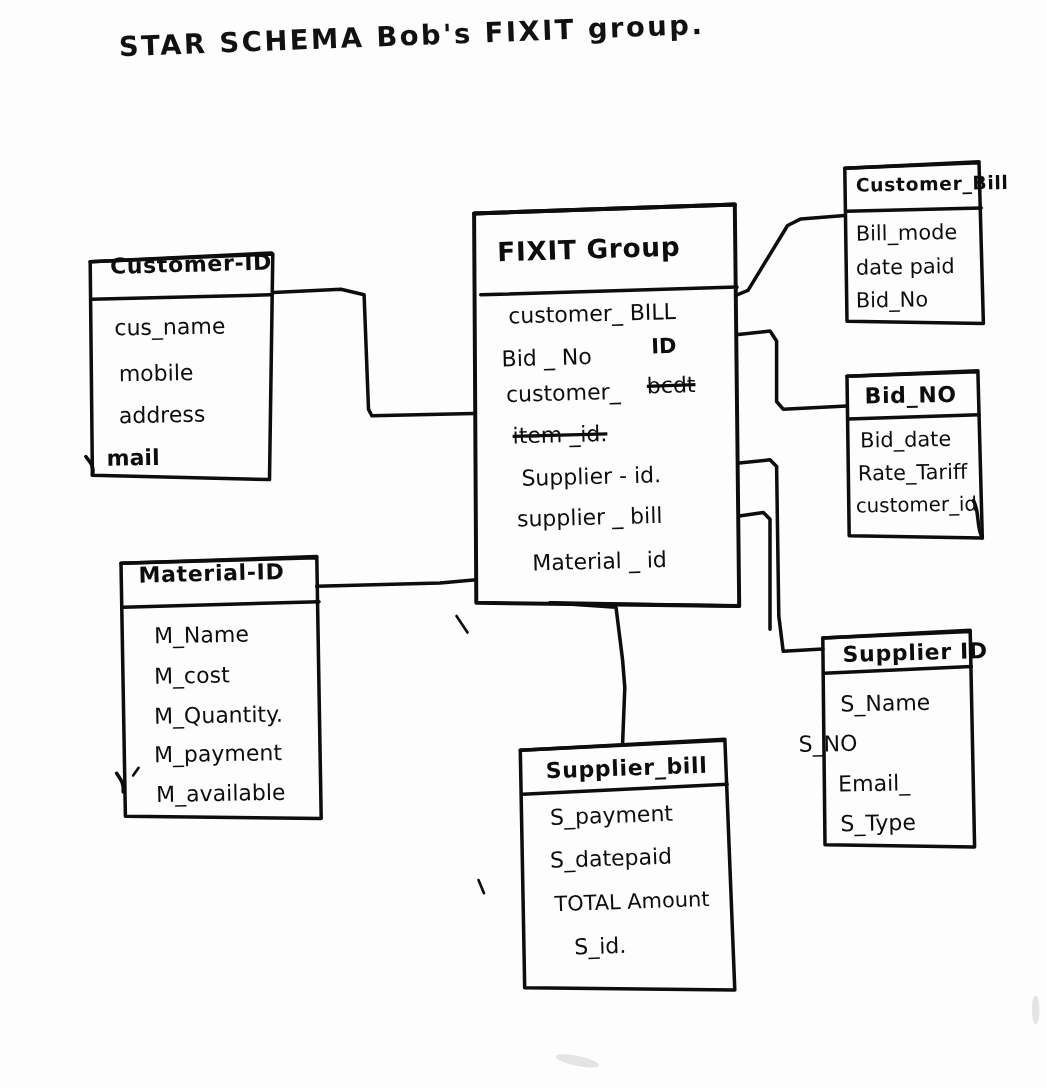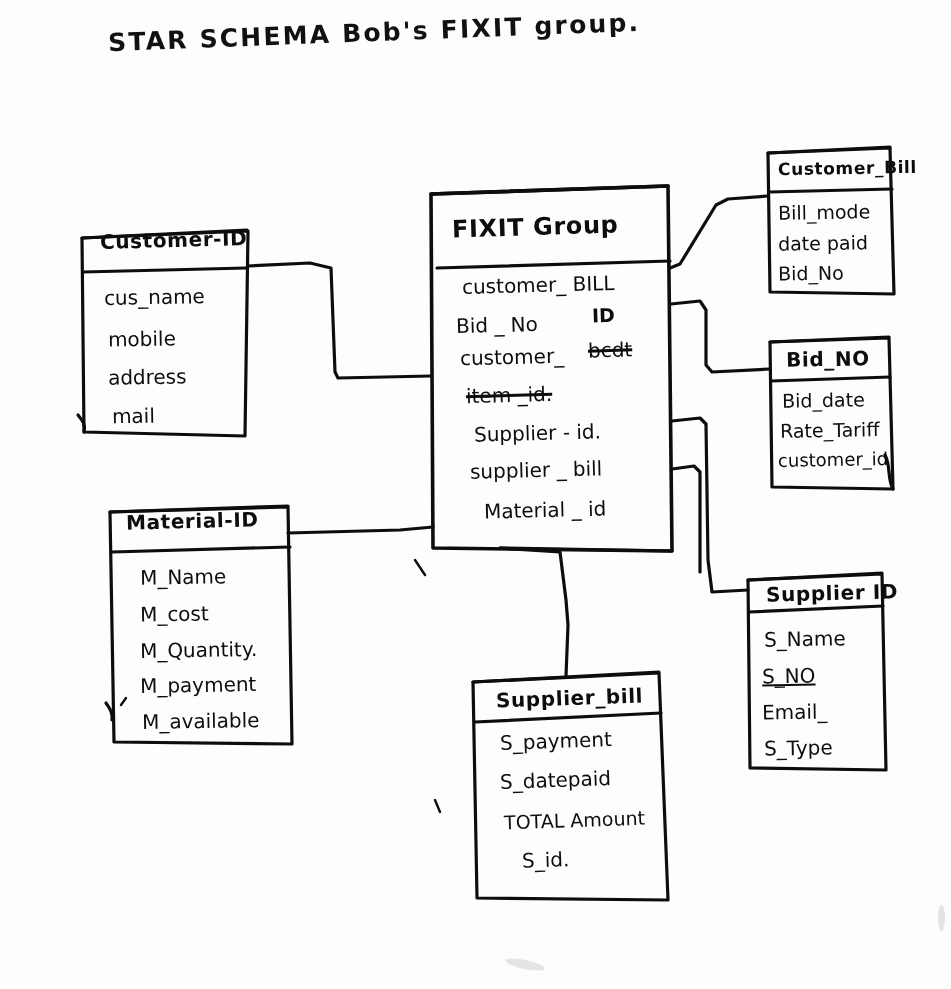--- a/index.html
+++ b/index.html
@@ -153,21 +153,21 @@
         <path d="M435,800 L440,812"></path>
       </g>
     </g>
   </svg>
 
   <div class="entity">
     <div class="ent-head" style="left:100px; top:228px; transform:rotate(-1.5deg);">Customer-ID</div>
     <div class="field" style="left:104px; top:285px; transform:rotate(-1deg);">cus_name</div>
     <div class="field" style="left:108px; top:327px; transform:rotate(-1deg);">mobile</div>
     <div class="field" style="left:108px; top:365px; transform:rotate(-1deg);">address</div>
-    <div class="field" style="left:112px; top:404px; transform:rotate(-1deg);">mail</div>
+    <div class="field" style="left:97px; top:404px; transform:rotate(-1deg);font-weight:bold;">mail</div>
   </div>
 
   <div class="entity">
     <div class="ent-head" style="left:126px; top:509px; transform:rotate(-1.5deg);">Material-ID</div>
     <div class="field" style="left:140px; top:565px; transform:rotate(-1deg);">M_Name</div>
     <div class="field" style="left:140px; top:602px; transform:rotate(-1deg);">M_cost</div>
     <div class="field" style="left:140px; top:638px; transform:rotate(-1deg);">M_Quantity.</div>
     <div class="field" style="left:140px; top:673px; transform:rotate(-1deg);">M_payment</div>
     <div class="field" style="left:142px; top:709px; transform:rotate(-1deg);">M_available</div>
   </div>
@@ -202,21 +202,21 @@
   <div class="entity">
     <div class="ent-head" style="left:786px; top:347px; transform:rotate(-1deg);">Bid_NO</div>
     <div class="field" style="left:782px; top:389px; font-size:19px; transform:rotate(-1deg);">Bid_date</div>
     <div class="field" style="left:780px; top:419px; font-size:19px; transform:rotate(-1deg);">Rate_Tariff</div>
     <div class="field" style="left:778px; top:449px; font-size:18px; transform:rotate(-1deg);">customer_id</div>
   </div>
 
   <div class="entity">
     <div class="ent-head" style="left:766px; top:581px; transform:rotate(-1.5deg);">Supplier ID</div>
     <div class="field" style="left:764px; top:627px; transform:rotate(-1deg);">S_Name</div>
-    <div class="field" style="left:762px; top:664px; transform:rotate(-1deg);text-decoration:underline;">S_NO</div>
+    <div class="field" style="left:726px; top:664px; transform:rotate(-1deg);">S_NO</div>
     <div class="field" style="left:762px; top:700px; transform:rotate(-1deg);">Email_</div>
     <div class="field" style="left:764px; top:736px; transform:rotate(-1deg);">S_Type</div>
   </div>
 
   <div class="entity">
     <div class="ent-head" style="left:496px; top:686px; transform:rotate(-2deg);">Supplier_bill</div>
     <div class="field" style="left:500px; top:729px; transform:rotate(-2deg);">S_payment</div>
     <div class="field" style="left:500px; top:768px; transform:rotate(-2deg);">S_datepaid</div>
     <div class="field" style="left:504px; top:809px; font-size:19px; transform:rotate(-2deg);">TOTAL Amount</div>
     <div class="field" style="left:522px; top:848px; transform:rotate(-2deg);">S_id.</div>

